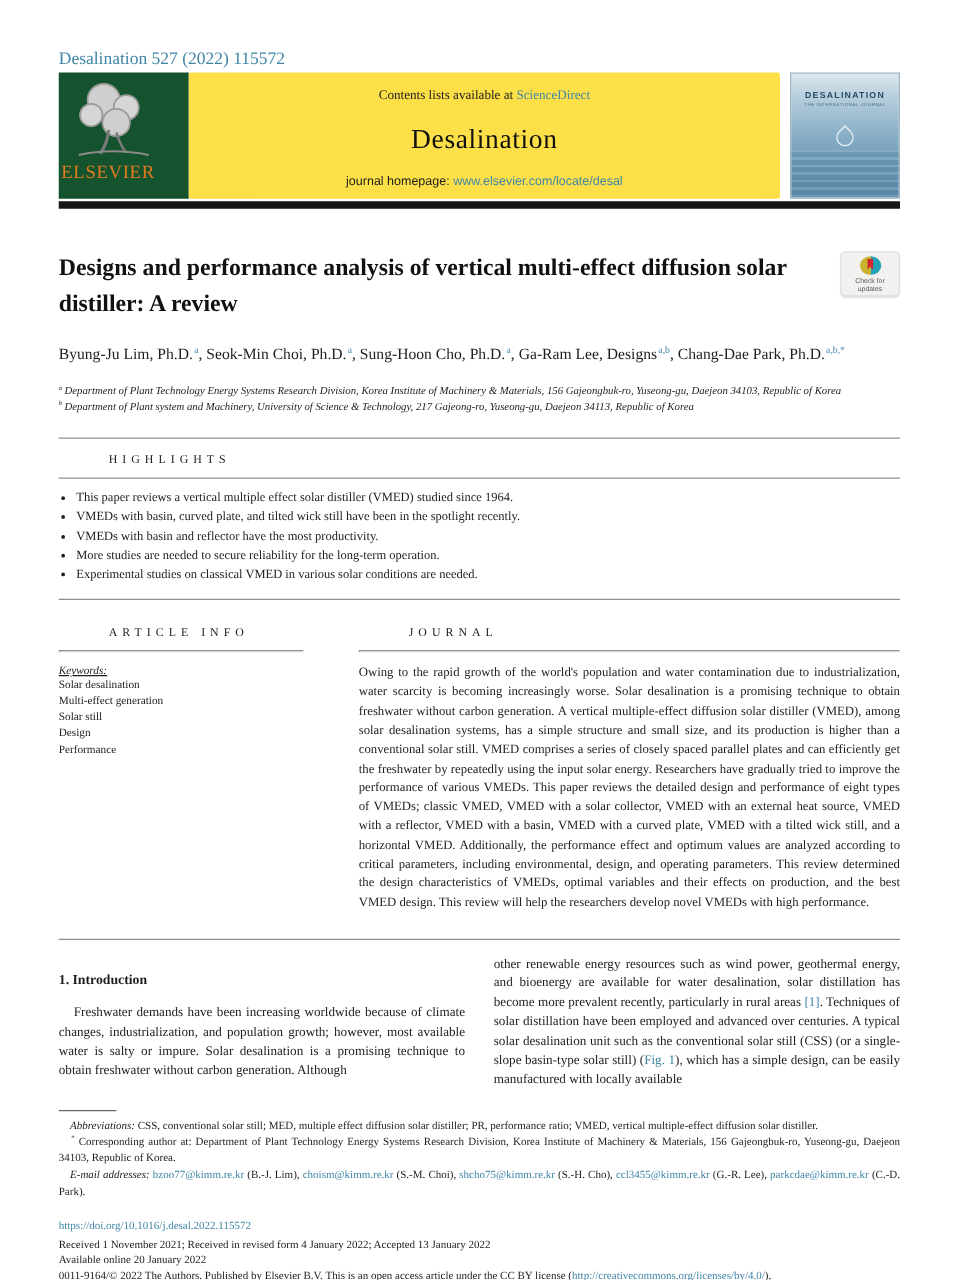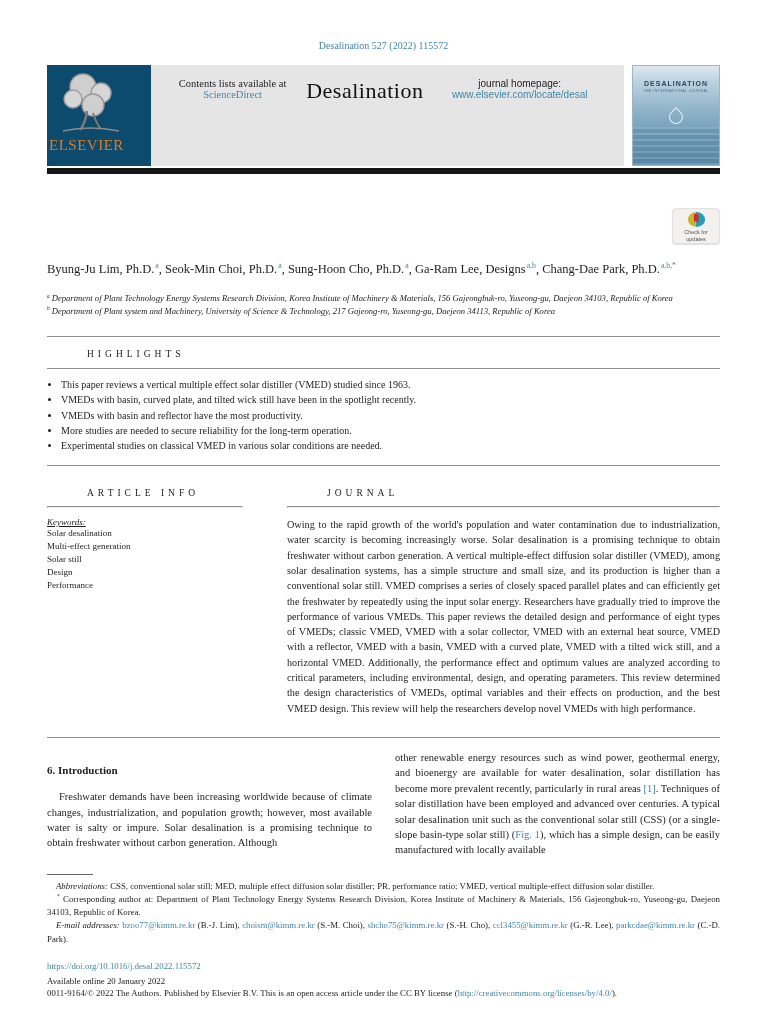--- a/index.html
+++ b/index.html
@@ -10,28 +10,28 @@
     color: #1d1d1d;
     overflow: hidden;
   }
   .page { width: 768px; height: 1024px; padding: 40px 48px 0 47px; position: relative; }
 
   .link { color: #4186a7; }
   sup { font-size: 0.62em; vertical-align: super; line-height: 0; }
   sup.link, .runs sup { margin-left: 1px; }
 
   
-  .citation { text-align: center; font-size: 10px; color: #4186a7; margin-bottom: 14px; }
+  .citation { font-size: 14px; color: #4186a7; margin-bottom: 2px; }
 
   
   .header-row { display: flex; align-items: stretch; height: 101px; }
-  .logo-box { width: 104px; display: flex; flex-direction: column; align-items: flex-start; justify-content: flex-start; background: #0c4a6e; padding-top: 2px; }
+  .logo-box { width: 104px; display: flex; flex-direction: column; align-items: flex-start; justify-content: flex-start; background: #14532d; padding-top: 2px; }
   .logo-tree { width: 74px; height: 72px; display: block; margin-left: 6px; }
   .logo-word { font-size: 15px; letter-spacing: 0.5px; color: #e07b1f; font-weight: 400; margin-left: 2px; margin-top: -2px; }
-  .masthead { flex: 1; background: #e5e5e5; border-radius: 2px; text-align: center; padding: 13px 8px 8px 8px; display: flex; justify-content: space-between; margin-right: 8px; }
+  .masthead { flex: 1; background: #fde047; border-radius: 2px; text-align: center; padding: 13px 8px 8px 8px; display: flex; flex-direction: column; justify-content: space-between; margin-right: 8px; }
   .contents-line { font-size: 10.5px; }
   .journal-title { font-size: 22px; letter-spacing: 0.5px; color: #111; }
   .homepage-line { font-family: "Liberation Sans", sans-serif; font-size: 10px; }
   .cover { width: 88px; height: 101px; background: linear-gradient(180deg, #dce8ef 0%, #b8cfdd 18%, #8fb3c9 45%, #6f9cb8 70%, #5e8dab 100%); border: 1px solid #9db4c2; position: relative; font-family: "Liberation Sans", sans-serif; }
   .cover-title { position: absolute; top: 14px; width: 100%; text-align: center; font-size: 7px; font-weight: bold; letter-spacing: 1px; color: #274a63; }
   .cover-sub { position: absolute; top: 23px; width: 100%; text-align: center; font-size: 3.5px; color: #46688a; letter-spacing: 0.5px; }
   .cover-drop { position: absolute; left: 50%; top: 44px; width: 14px; height: 14px; margin-left: -7px; border: 1px solid #e9f1f5; border-radius: 2% 50% 50% 50%; transform: rotate(45deg); }
   .cover-waves { position: absolute; bottom: 0; width: 100%; height: 38px; background: repeating-linear-gradient(180deg, rgba(255,255,255,0.10) 0 2px, rgba(40,80,110,0.12) 2px 6px); }
   .black-bar { height: 6px; background: #161616; margin-top: 2px; }
 
@@ -120,20 +120,21 @@
     <div class="cover">
       <div class="cover-title">DESALINATION</div>
       <div class="cover-sub">THE INTERNATIONAL JOURNAL</div>
       <div class="cover-drop"></div>
       <div class="cover-waves"></div>
     </div>
   </div>
   <div class="black-bar"></div>
 
   <div class="title-row">
+    <h1 class="article-title">Designs and performance analysis of vertical multi-effect diffusion solar distiller: A review</h1>
     <div class="badge">
       <div class="badge-circle">
         <div class="badge-bookmark"></div>
       </div>
       <div class="badge-label">
         <span>Check for</span><br><span>updates</span>
       </div>
     </div>
   </div>
 
@@ -141,21 +142,21 @@
 
   <div class="affiliations">
     <div><sup>a</sup><span>Department of Plant Technology Energy Systems Research Division, Korea Institute of Machinery &amp; Materials, 156 Gajeongbuk-ro, Yuseong-gu, Daejeon 34103, Republic of Korea</span></div>
     <div><sup>b</sup><span>Department of Plant system and Machinery, University of Science &amp; Technology, 217 Gajeong-ro, Yuseong-gu, Daejeon 34113, Republic of Korea</span></div>
   </div>
 
   <hr class="rule hl-rule1">
   <div class="section-heading hl-heading" style="letter-spacing:4px;">HIGHLIGHTS</div>
   <hr class="rule hl-rule2">
   <ul class="highlights-list">
-      <li>This paper reviews a vertical multiple effect solar distiller (VMED) studied since 1963.</li>
+      <li>This paper reviews a vertical multiple effect solar distiller (VMED) studied since 1964.</li>
       <li>VMEDs with basin, curved plate, and tilted wick still have been in the spotlight recently.</li>
       <li>VMEDs with basin and reflector have the most productivity.</li>
       <li>More studies are needed to secure reliability for the long-term operation.</li>
       <li>Experimental studies on classical VMED in various solar conditions are needed.</li>
     </ul>
   <hr class="rule hl-rule3">
 
   <div class="info-abs-row">
     <div class="info-col">
       <div class="section-heading">ARTICLE INFO</div>
@@ -173,32 +174,33 @@
       <div class="section-heading">JOURNAL</div>
       <hr class="heading-rule">
       <p class="abstract-text">Owing to the rapid growth of the world's population and water contamination due to industrialization, water scarcity is becoming increasingly worse. Solar desalination is a promising technique to obtain freshwater without carbon generation. A vertical multiple-effect diffusion solar distiller (VMED), among solar desalination systems, has a simple structure and small size, and its production is higher than a conventional solar still. VMED comprises a series of closely spaced parallel plates and can efficiently get the freshwater by repeatedly using the input solar energy. Researchers have gradually tried to improve the performance of various VMEDs. This paper reviews the detailed design and performance of eight types of VMEDs; classic VMED, VMED with a solar collector, VMED with an external heat source, VMED with a reflector, VMED with a basin, VMED with a curved plate, VMED with a tilted wick still, and a horizontal VMED. Additionally, the performance effect and optimum values are analyzed according to critical parameters, including environmental, design, and operating parameters. This review determined the design characteristics of VMEDs, optimal variables and their effects on production, and the best VMED design. This review will help the researchers develop novel VMEDs with high performance.</p>
     </div>
   </div>
 
   <hr class="rule full-rule">
 
   <div class="columns">
     <div class="col">
-      <div class="intro-heading">6. Introduction</div>
+      <div class="intro-heading">1. Introduction</div>
       <p class="intro-para"><span class="indent"></span><span>Freshwater demands have been increasing worldwide because of climate changes, industrialization, and population growth; however, most available water is salty or impure. Solar desalination is a promising technique to obtain freshwater without carbon generation. Although</span></p>
     </div>
     <div class="col col-right runs"><span>other renewable energy resources such as wind power, geothermal energy, and bioenergy are available for water desalination, solar distillation has become more prevalent recently, particularly in rural areas </span><span class="link">[1]</span><span>. Techniques of solar distillation have been employed and advanced over centuries. A typical solar desalination unit such as the conventional solar still (CSS) (or a single-slope basin-type solar still) (</span><span class="link">Fig. 1</span><span>), which has a simple design, can be easily manufactured with locally available</span></div>
   </div>
 
   <hr class="foot-rule">
   <div class="footnotes">
     <p><span class="fn-indent"></span><span class="runs"><span class="italic">Abbreviations: </span><span>CSS, conventional solar still; MED, multiple effect diffusion solar distiller; PR, performance ratio; VMED, vertical multiple-effect diffusion solar distiller.</span></span></p>
     <p><span class="fn-indent"></span><span class="runs"><sup>*</sup><span> Corresponding author at: Department of Plant Technology Energy Systems Research Division, Korea Institute of Machinery &amp; Materials, 156 Gajeongbuk-ro, Yuseong-gu, Daejeon 34103, Republic of Korea.</span></span></p>
     <p><span class="fn-indent"></span><span class="runs"><span class="italic">E-mail addresses: </span><span class="link">bzoo77@kimm.re.kr</span><span> (B.-J. Lim), </span><span class="link">choism@kimm.re.kr</span><span> (S.-M. Choi), </span><span class="link">shcho75@kimm.re.kr</span><span> (S.-H. Cho), </span><span class="link">ccl3455@kimm.re.kr</span><span> (G.-R. Lee), </span><span class="link">parkcdae@kimm.re.kr</span><span> (C.-D. Park).</span></span></p>
   </div>
 
   <div class="footer-block">
     <span class="link doi">https://doi.org/10.1016/j.desal.2022.115572</span>
+    <div>Received 1 November 2021; Received in revised form 4 January 2022; Accepted 13 January 2022</div>
     <div>Available online 20 January 2022</div>
     <div class="runs"><span>0011-9164/© 2022 The Authors. Published by Elsevier B.V. This is an open access article under the CC BY license (</span><span class="link">http://creativecommons.org/licenses/by/4.0/</span><span>).</span></div>
   </div>
 
 </div>
 
 </body></html>

